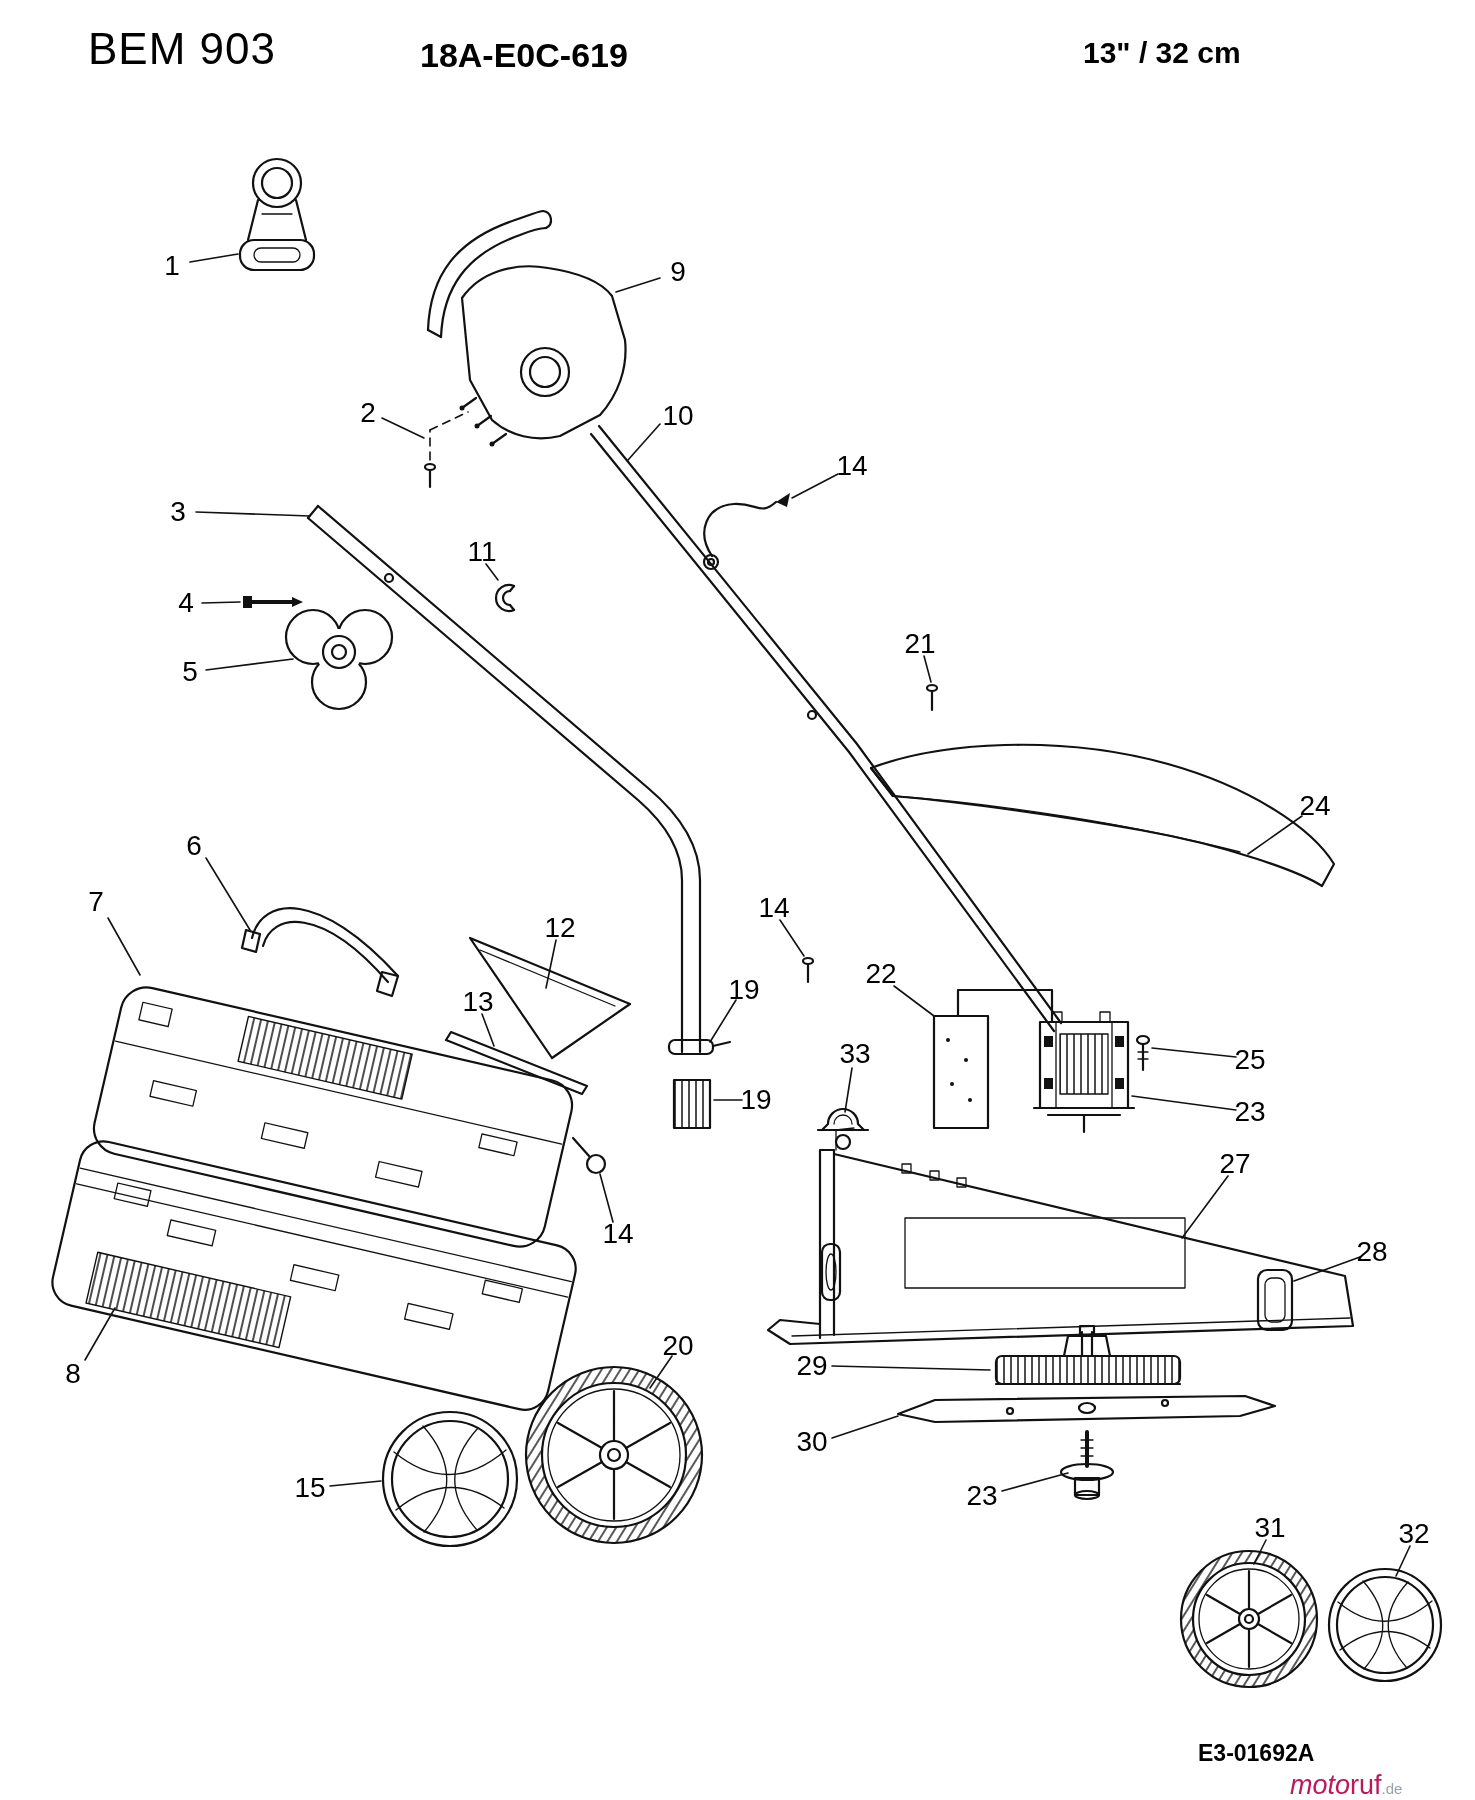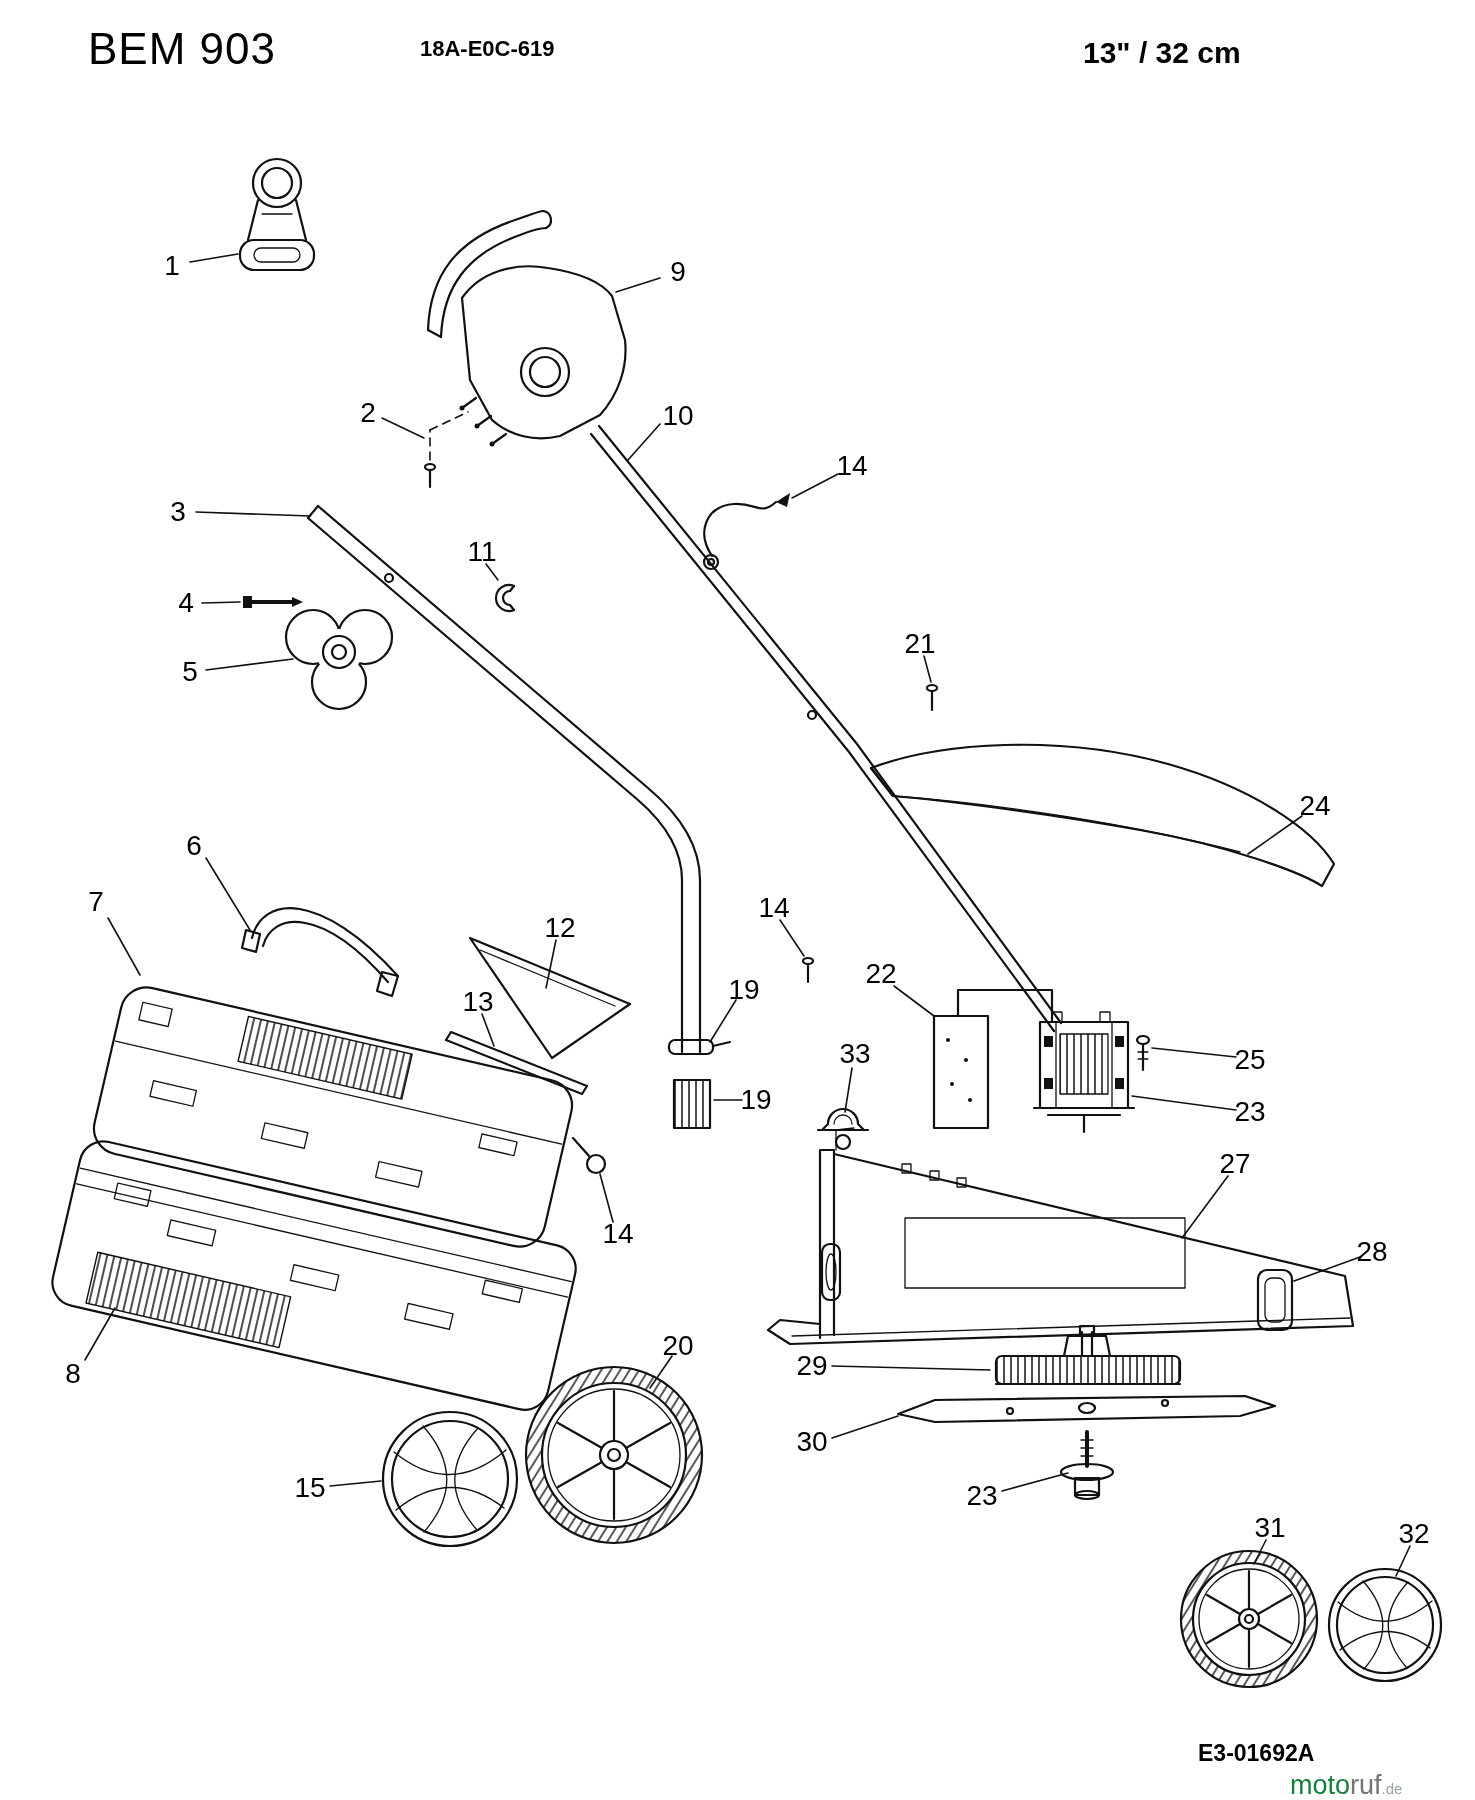--- a/index.html
+++ b/index.html
@@ -1,25 +1,25 @@
 <!DOCTYPE html>
 <html><head>
 <meta charset="utf-8">
 <style>
   html,body{margin:0;padding:0;background:#e8e8e8;}
   .page{position:relative;width:1475px;height:1800px;background:#ffffff;overflow:hidden;
         font-family:"Liberation Sans", sans-serif;color:#000;}
   .abs{position:absolute;}
   .model{left:88px;top:24px;font-size:44px;font-weight:normal;letter-spacing:1px;}
-  .partno{left:420px;top:36px;font-size:22px;font-weight:bold;}
+  .partno{left:420px;top:36px;font-size:34px;font-weight:bold;}
   .size{left:1083px;top:36px;font-size:30px;font-weight:bold;}
   .code{left:1198px;top:1740px;font-size:23px;font-weight:bold;}
   .wm{left:1290px;top:1770px;font-size:27px;}
-  .wm .g1{color:#15803d;}
-  .wm .g2{color:#737373;}
+  .wm .g1{color:#be185d;font-style:italic;}
+  .wm .g2{color:#be185d;}
   .wm .suf{color:#9aa1a8;font-size:15px;}
   .pl{position:absolute;transform:translate(-50%,-50%);font-size:28px;line-height:1;}
   svg{position:absolute;left:0;top:0;}
   svg *{fill:none;stroke:#111;stroke-width:2.2;stroke-linecap:round;stroke-linejoin:round;}
   svg .tn{stroke-width:1.3;}
   svg .ld{stroke-width:1.6;}
   svg .dsh{stroke-width:1.6;stroke-dasharray:8 6;}
   svg .f{fill:#111;stroke:none;}
   svg .cover{fill:#fff;stroke:none;}
 </style>

